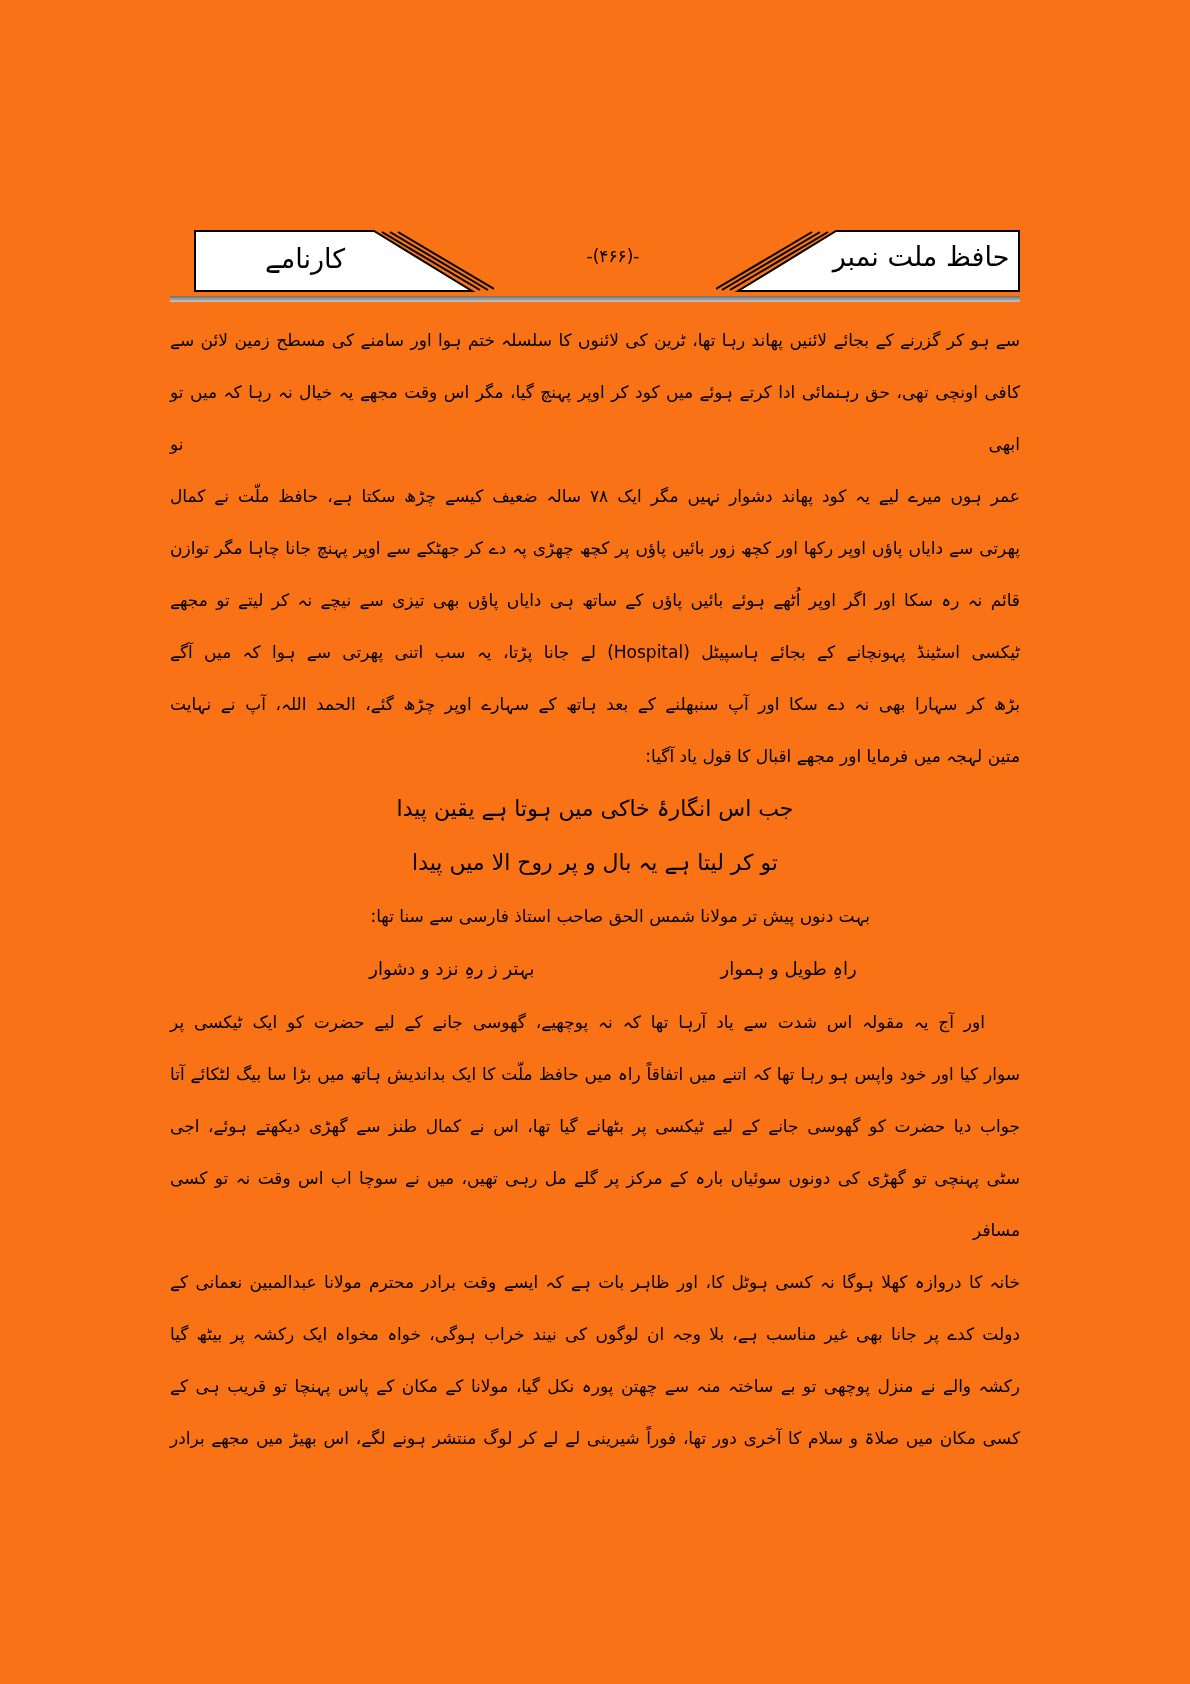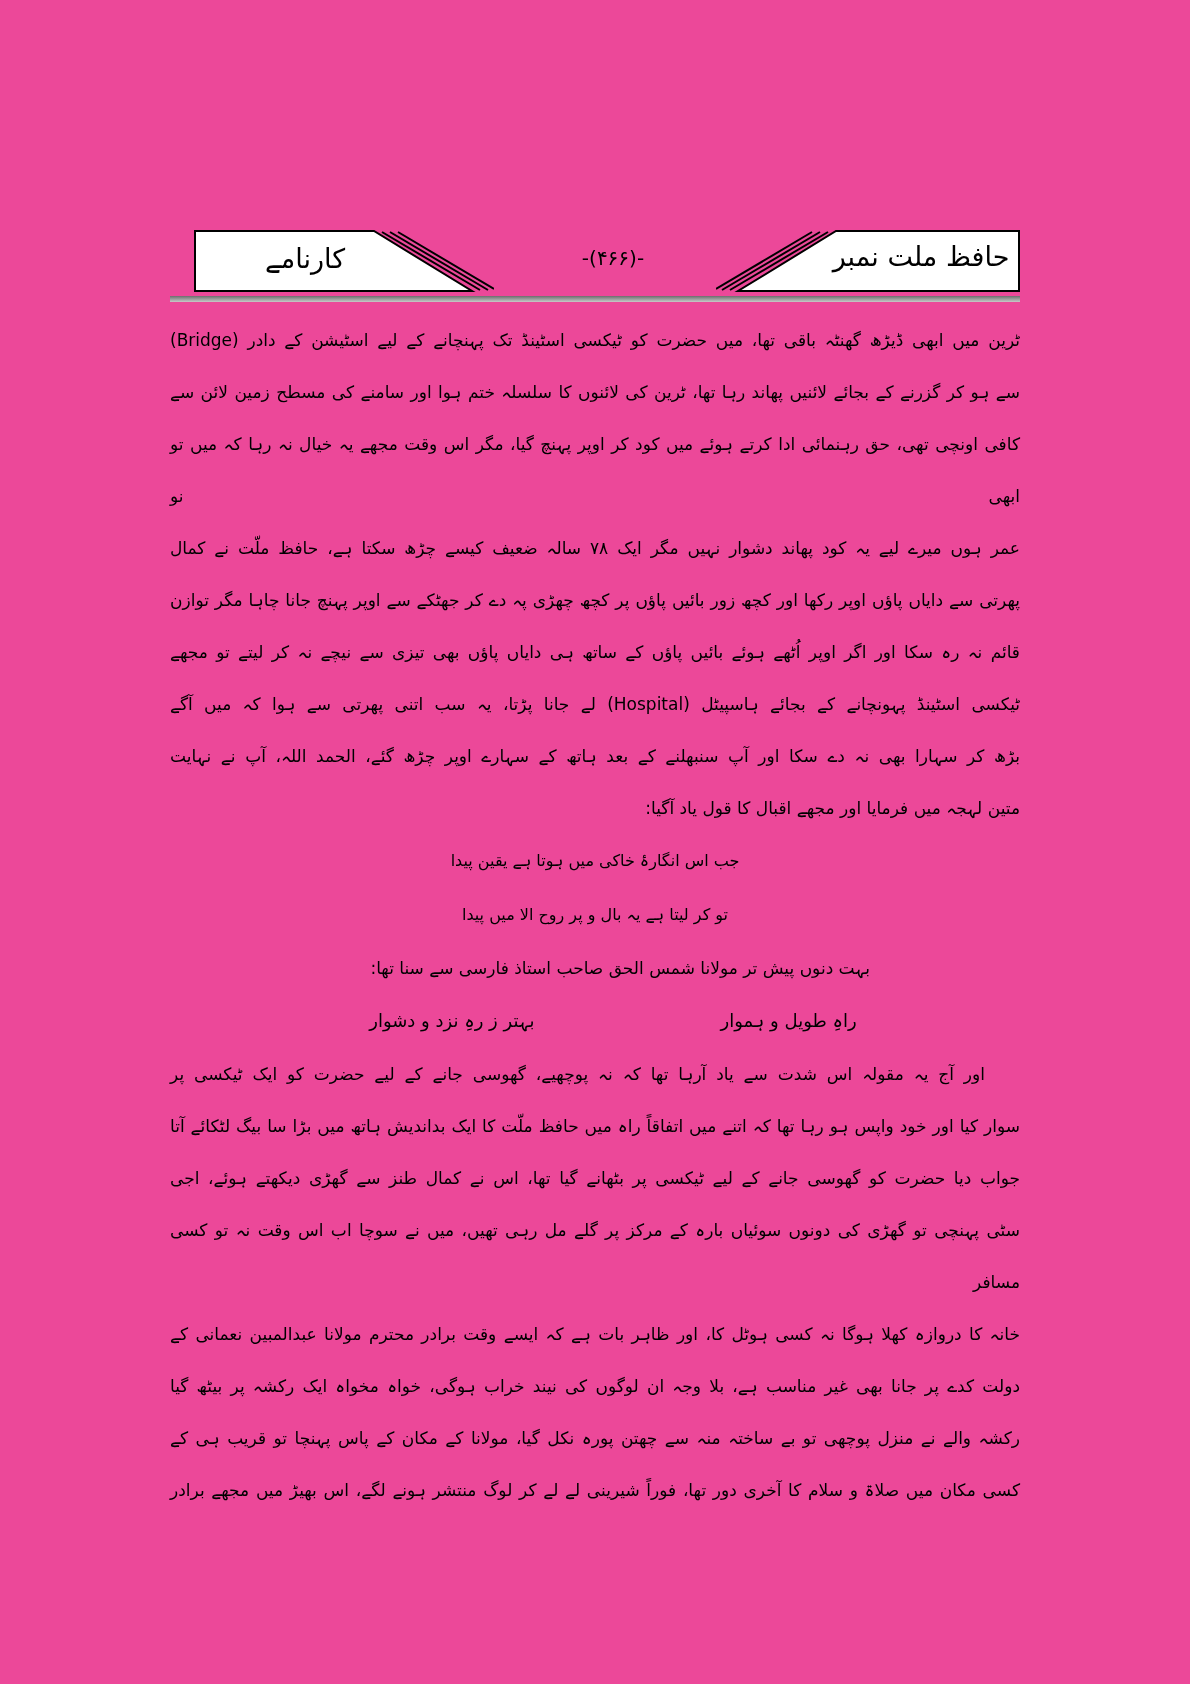--- a/index.html
+++ b/index.html
@@ -1,19 +1,19 @@
 <!DOCTYPE html>
 <html lang="ur"><head>
 <meta charset="utf-8">
 <style>
   html,body{margin:0;padding:0;background:#ffffff;}
   .page{
     position:relative;
     width:1190px;height:1684px;
-    background:#ec4899;
+    background:#f97316;
     font-family:"DejaVu Sans","Liberation Sans",sans-serif;
     color:#000;
     overflow:hidden;
   }
   
   .hdr-svg{position:absolute;}
   .hdr-svg.left{left:194px;top:230px;}
   .hdr-svg.right{left:716px;top:230px;}
   .tab-label{
     position:absolute;
@@ -21,21 +21,21 @@
     font-size:27px;
     line-height:34px;
     text-align:center;
     font-weight:500;
     white-space:nowrap;
   }
   .tab-label.left{left:200px;top:242px;width:210px;}
   .tab-label.right{left:828px;top:240px;width:186px;}
   .page-number{
     position:absolute;left:528px;top:246px;width:170px;
-    text-align:center;font-size:20px;font-weight:500;
+    text-align:center;font-size:17px;font-weight:500;
     direction:rtl;white-space:nowrap;
   }
   .header-rule{
     position:absolute;left:170px;top:296px;width:850px;height:6px;
     background:linear-gradient(#6e6e6e,#c8c8c8);
   }
   
   .body-text{
     position:absolute;left:170px;top:314px;width:850px;
     direction:rtl;
@@ -45,21 +45,21 @@
     margin:0;
     line-height:52px;
     text-align:justify;
     text-align-last:justify;
   }
   .tline.para-end{text-align-last:right;}
   .tline.first-indent{text-indent:35px;}
   .verse{
     margin:0;
     line-height:54px;
-    font-size:16px;
+    font-size:22px;
     text-align:center;
     text-align-last:center;
   }
   .poem-intro{
     margin:0;
     line-height:52px;
     text-align:right;
     text-align-last:right;
     padding-right:150px;
   }
@@ -95,21 +95,20 @@
       <line x1="112" y1="2" x2="14" y2="60"></line>
       <line x1="104" y1="2" x2="6" y2="60"></line>
       <line x1="96" y1="2" x2="0" y2="59"></line>
     </g>
   </svg>
   <div class="tab-label right">حافظ ملت نمبر</div>
 
   <div class="header-rule"></div>
 
   <main class="body-text">
-    <p class="tline">ٹرین میں ابھی ڈیڑھ گھنٹہ باقی تھا، میں حضرت کو ٹیکسی اسٹینڈ تک پہنچانے کے لیے اسٹیشن کے دادر (Bridge)</p>
     <p class="tline">سے ہو کر گزرنے کے بجائے لائنیں پھاند رہا تھا، ٹرین کی لائنوں کا سلسلہ ختم ہوا اور سامنے کی مسطح زمین لائن سے</p>
     <p class="tline">کافی اونچی تھی، حق رہنمائی ادا کرتے ہوئے میں کود کر اوپر پہنچ گیا، مگر اس وقت مجھے یہ خیال نہ رہا کہ میں تو ابھی نو</p>
     <p class="tline">عمر ہوں میرے لیے یہ کود پھاند دشوار نہیں مگر ایک ۷۸ سالہ ضعیف کیسے چڑھ سکتا ہے، حافظ ملّت نے کمال</p>
     <p class="tline">پھرتی سے دایاں پاؤں اوپر رکھا اور کچھ زور بائیں پاؤں پر کچھ چھڑی پہ دے کر جھٹکے سے اوپر پہنچ جانا چاہا مگر توازن</p>
     <p class="tline">قائم نہ رہ سکا اور اگر اوپر اُٹھے ہوئے بائیں پاؤں کے ساتھ ہی دایاں پاؤں بھی تیزی سے نیچے نہ کر لیتے تو مجھے</p>
     <p class="tline">ٹیکسی اسٹینڈ پہونچانے کے بجائے ہاسپیٹل (Hospital) لے جانا پڑتا، یہ سب اتنی پھرتی سے ہوا کہ میں آگے</p>
     <p class="tline">بڑھ کر سہارا بھی نہ دے سکا اور آپ سنبھلنے کے بعد ہاتھ کے سہارے اوپر چڑھ گئے، الحمد اللہ، آپ نے نہایت</p>
     <p class="tline para-end">متین لہجہ میں فرمایا اور مجھے اقبال کا قول یاد آگیا:</p>
 
     <p class="verse">جب اس انگارۂ خاکی میں ہوتا ہے یقین پیدا</p>

